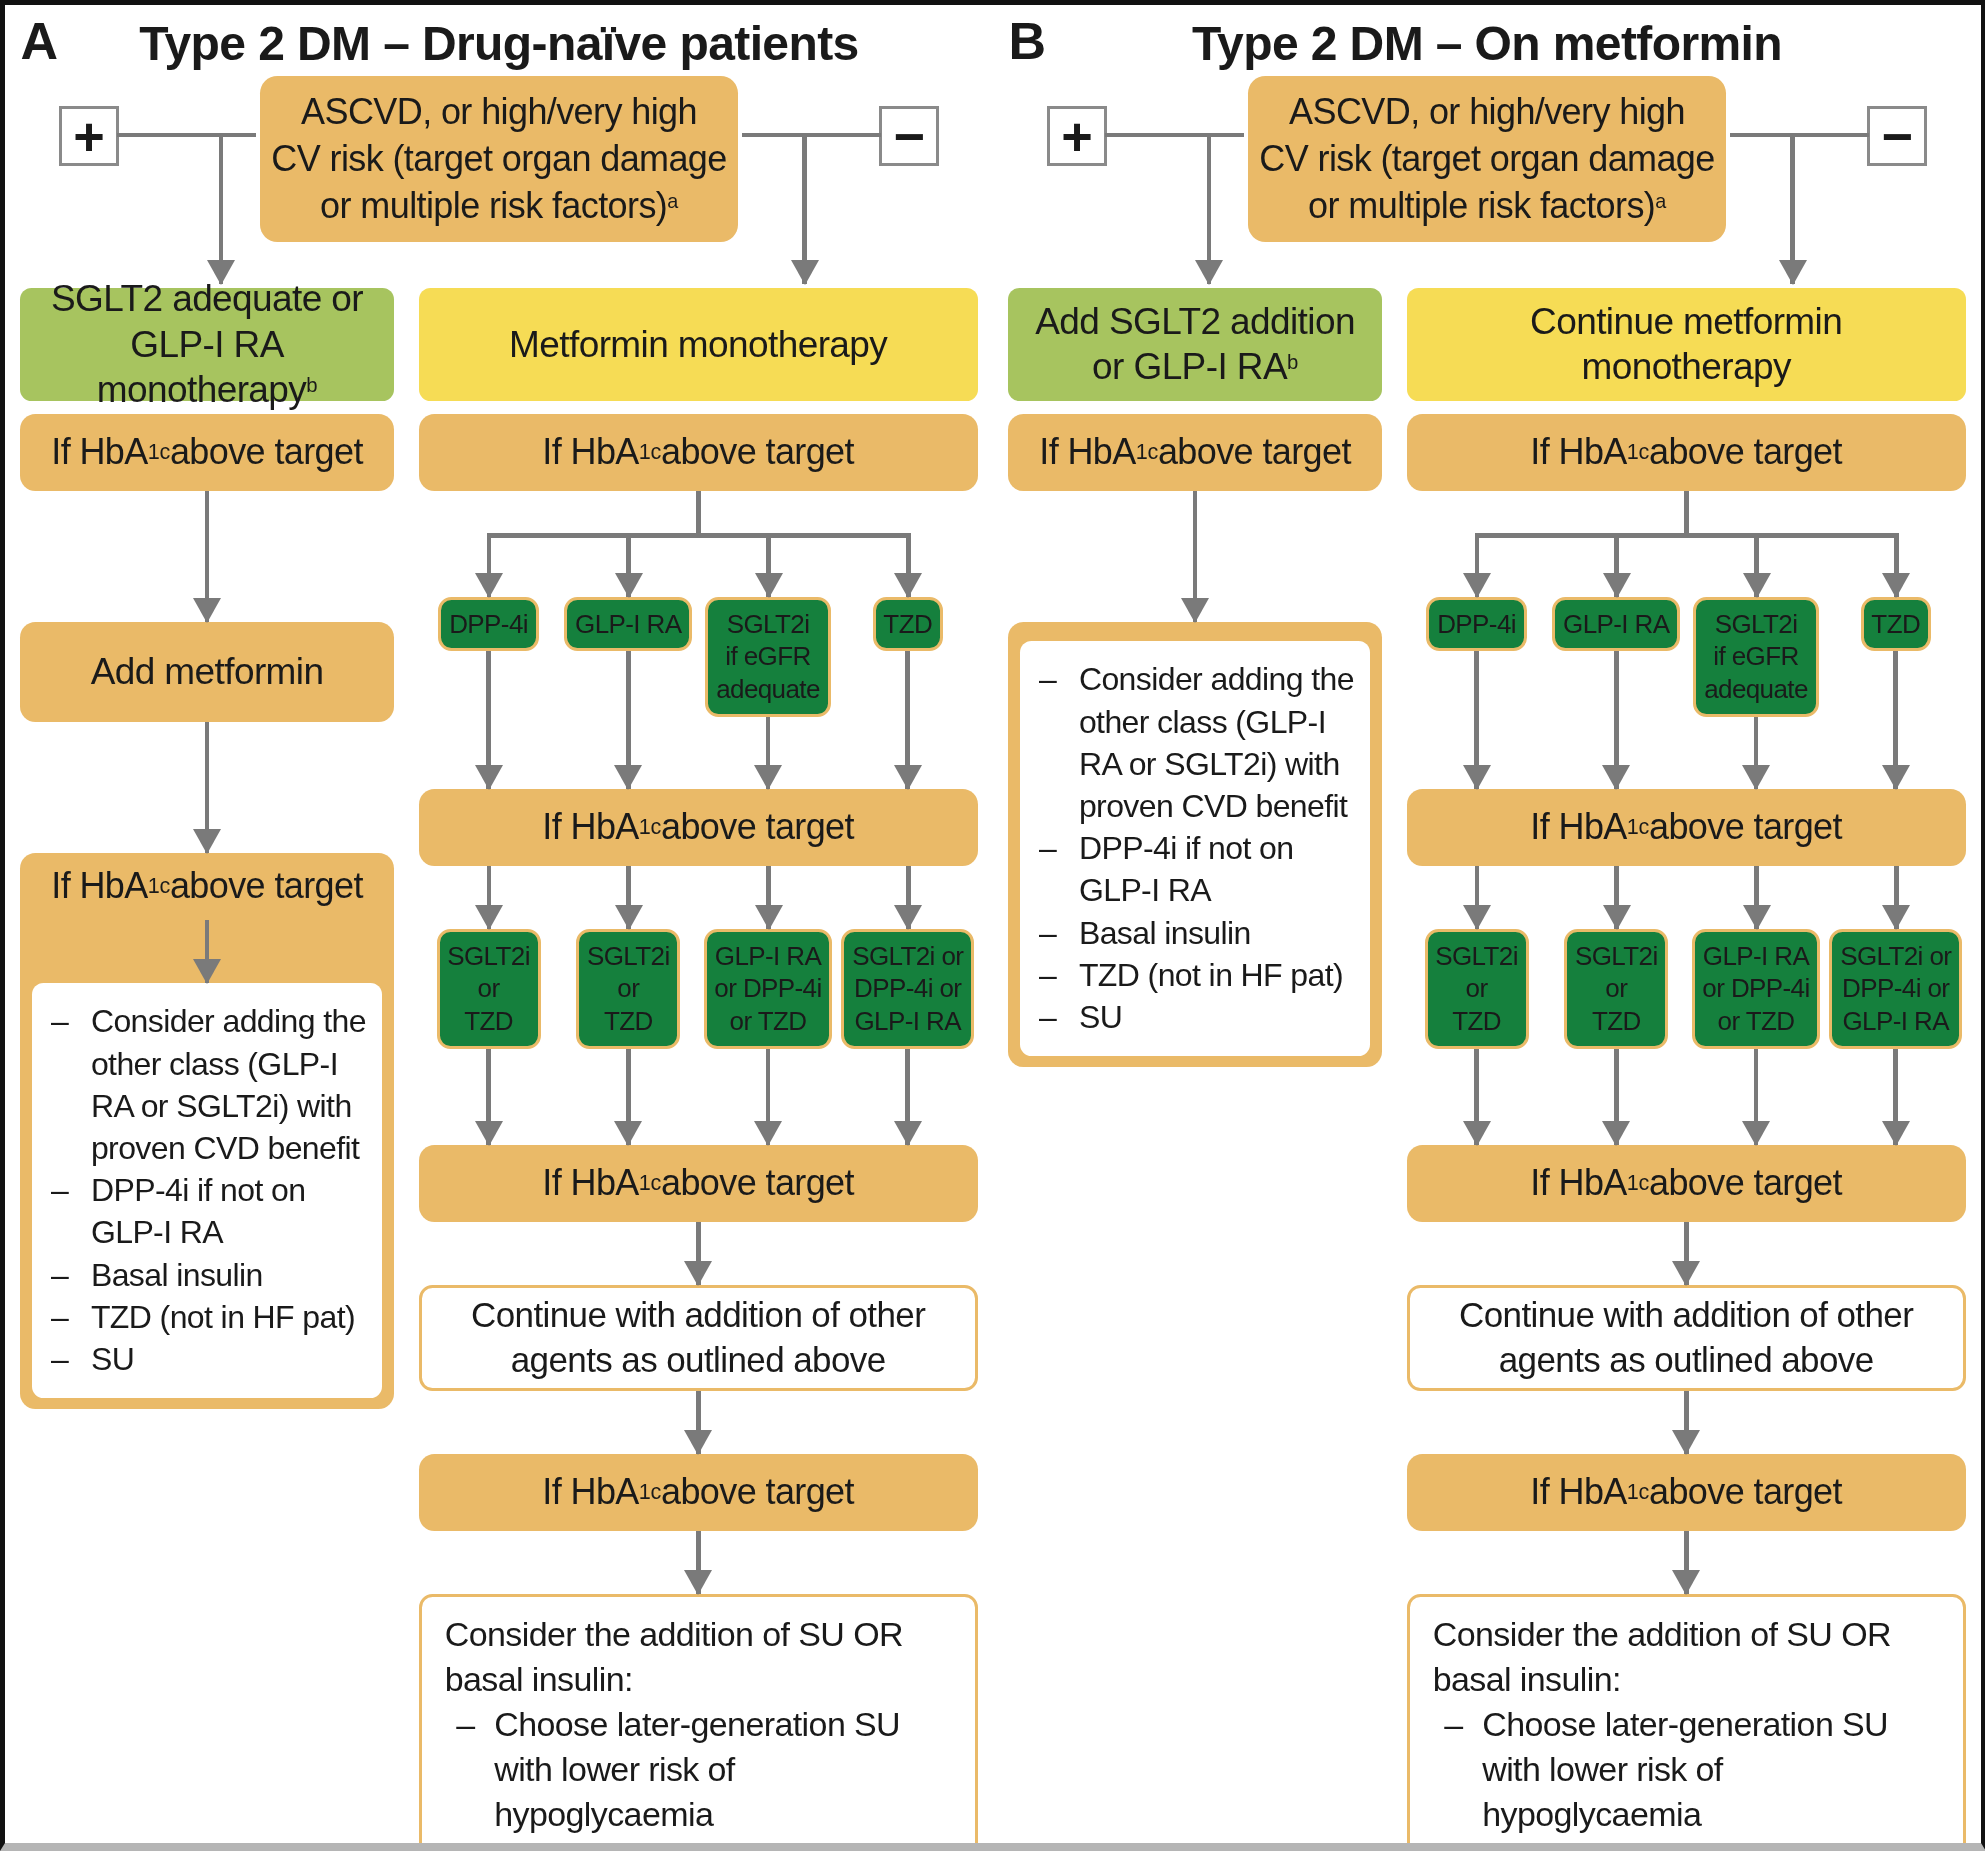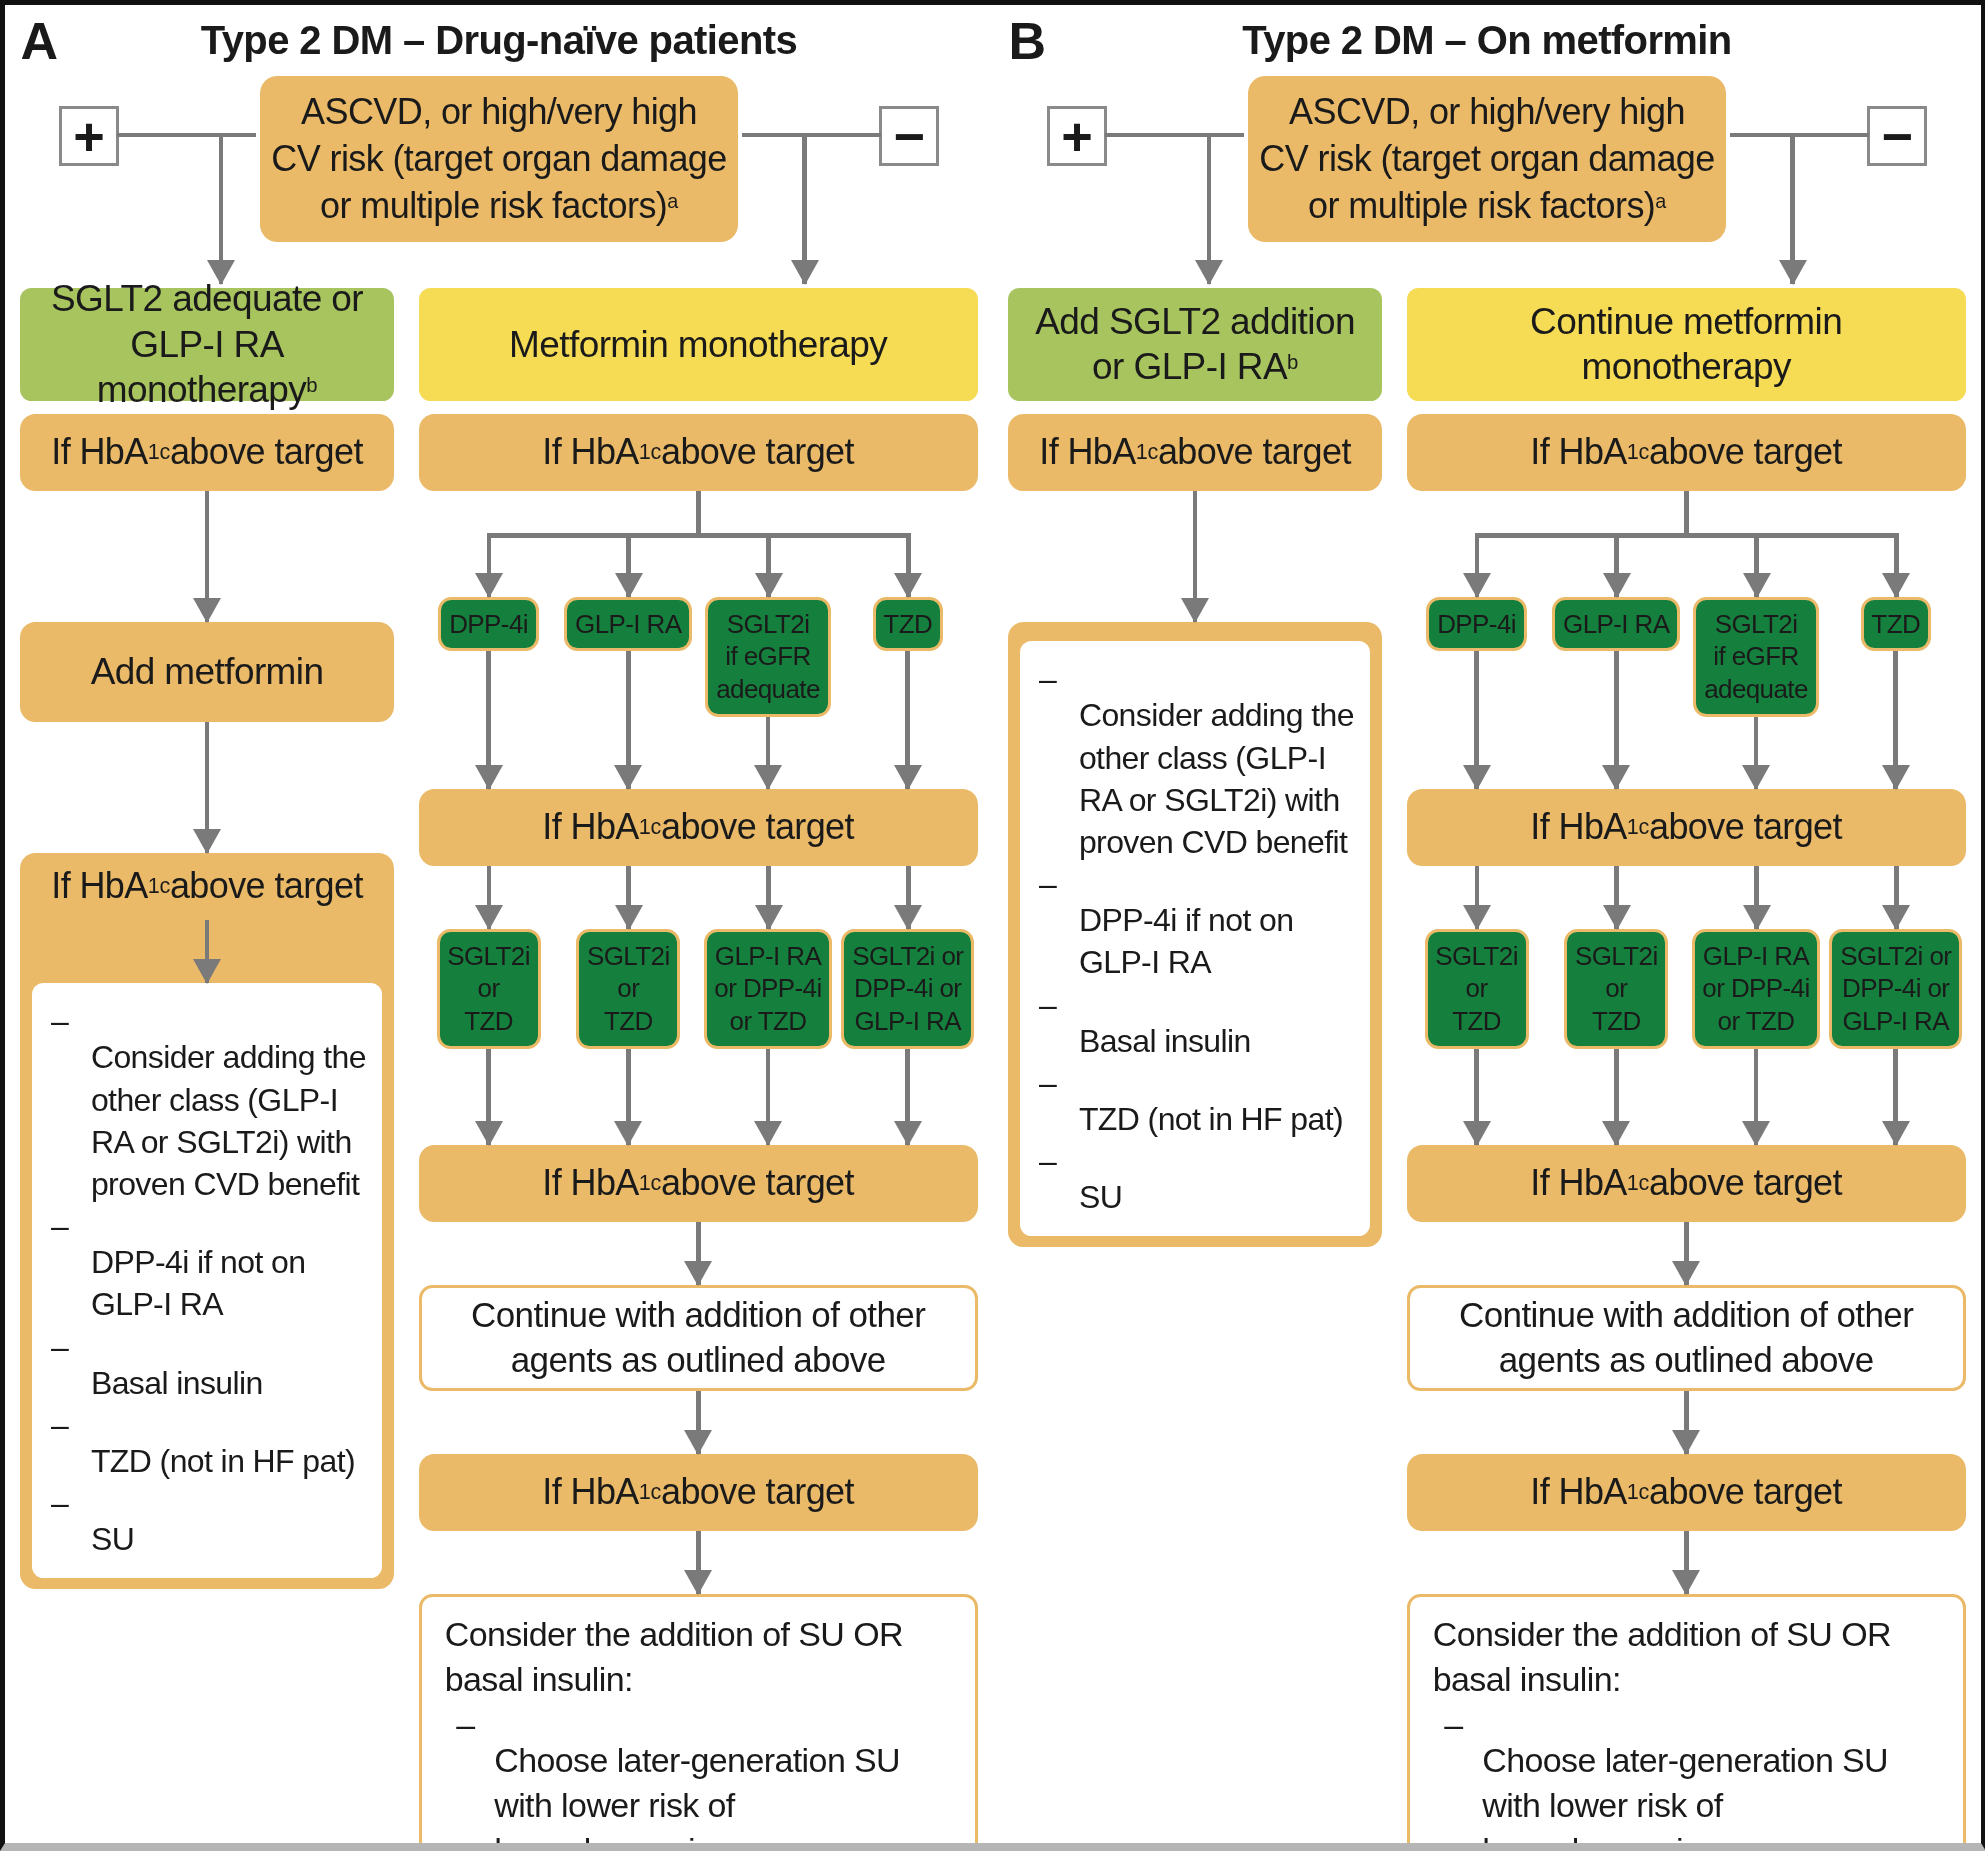--- a/index.html
+++ b/index.html
@@ -15,21 +15,21 @@
     width:1986px;height:1851px;box-sizing:border-box;background:#fff;
     border:5.8px solid #111;border-bottom:8.6px solid #b5b5b5;
     display:flex;font-family:"Liberation Sans",sans-serif;color:var(--ink);
     letter-spacing:-0.6px;
   }
   .panel{width:50%;box-sizing:border-box;padding:9.6px 15.4px 0;position:relative;overflow:hidden;}
 
   
   .p-header{position:relative;height:60px;}
   .p-letter{position:absolute;left:0;top:0;font-size:52px;font-weight:bold;line-height:1;}
-  .p-title{margin:0;text-align:center;font-size:40px;font-weight:bold;padding-top:5.8px;line-height:1;}
+  .p-title{margin:0;text-align:center;font-size:48px;font-weight:bold;padding-top:5.8px;line-height:1;}
 
   
   .top-section{position:relative;height:213px;}
   .ascvd{
     position:absolute;left:25%;right:25%;top:1.9px;background:var(--orange);
     border-radius:17.3px;text-align:center;font-size:36px;line-height:1.3;
     padding:12.5px 3.8px;box-sizing:border-box;
   }
   .sign-box{
     position:absolute;top:31px;width:60px;height:60px;background:#fff;
@@ -74,21 +74,21 @@
   .a66{height:63px;}
 
   
   .merged{background:var(--orange);border-radius:15.4px;padding:0 11.5px 11.5px;}
   .merged-head{height:67px;display:flex;align-items:center;justify-content:center;font-size:36px;}
   .merged .arrow{height:63px;}
   .b-container{background:var(--orange);border-radius:15.4px;padding:19px 11.5px 11.5px;}
   .inner-white{background:#fff;border-radius:11.5px;padding:17.3px 15.4px 17.3px 19px;text-align:left;font-size:32px;line-height:1.32;}
   .bullet{display:flex;align-items:flex-start;}
   .bullet .dash{width:40px;flex:none;}
-  .bullet .btxt{flex:1;margin-top:36px;}
+  .bullet .btxt{flex:1;}
 
   
   .split{position:relative;height:106px;}
   .split .stub{position:absolute;left:calc(50% - 1.9px);top:0;height:44px;width:4.8px;background:var(--gray);}
   .split .cross{position:absolute;top:42px;left:calc(12.5% - 1.9px);right:calc(12.5% - 1.9px);height:4.8px;background:var(--gray);}
   .split .arrow,.arrow-row .arrow{position:absolute;top:42px;bottom:0;margin:0;}
   .pos1{left:calc(12.5% - 1.9px);} .pos2{left:calc(37.5% - 1.9px);} .pos3{left:calc(62.5% - 1.9px);} .pos4{left:calc(87.5% - 1.9px);}
   .arrow-row{position:relative;height:63px;}
   .arrow-row .arrow{top:0;}
 

